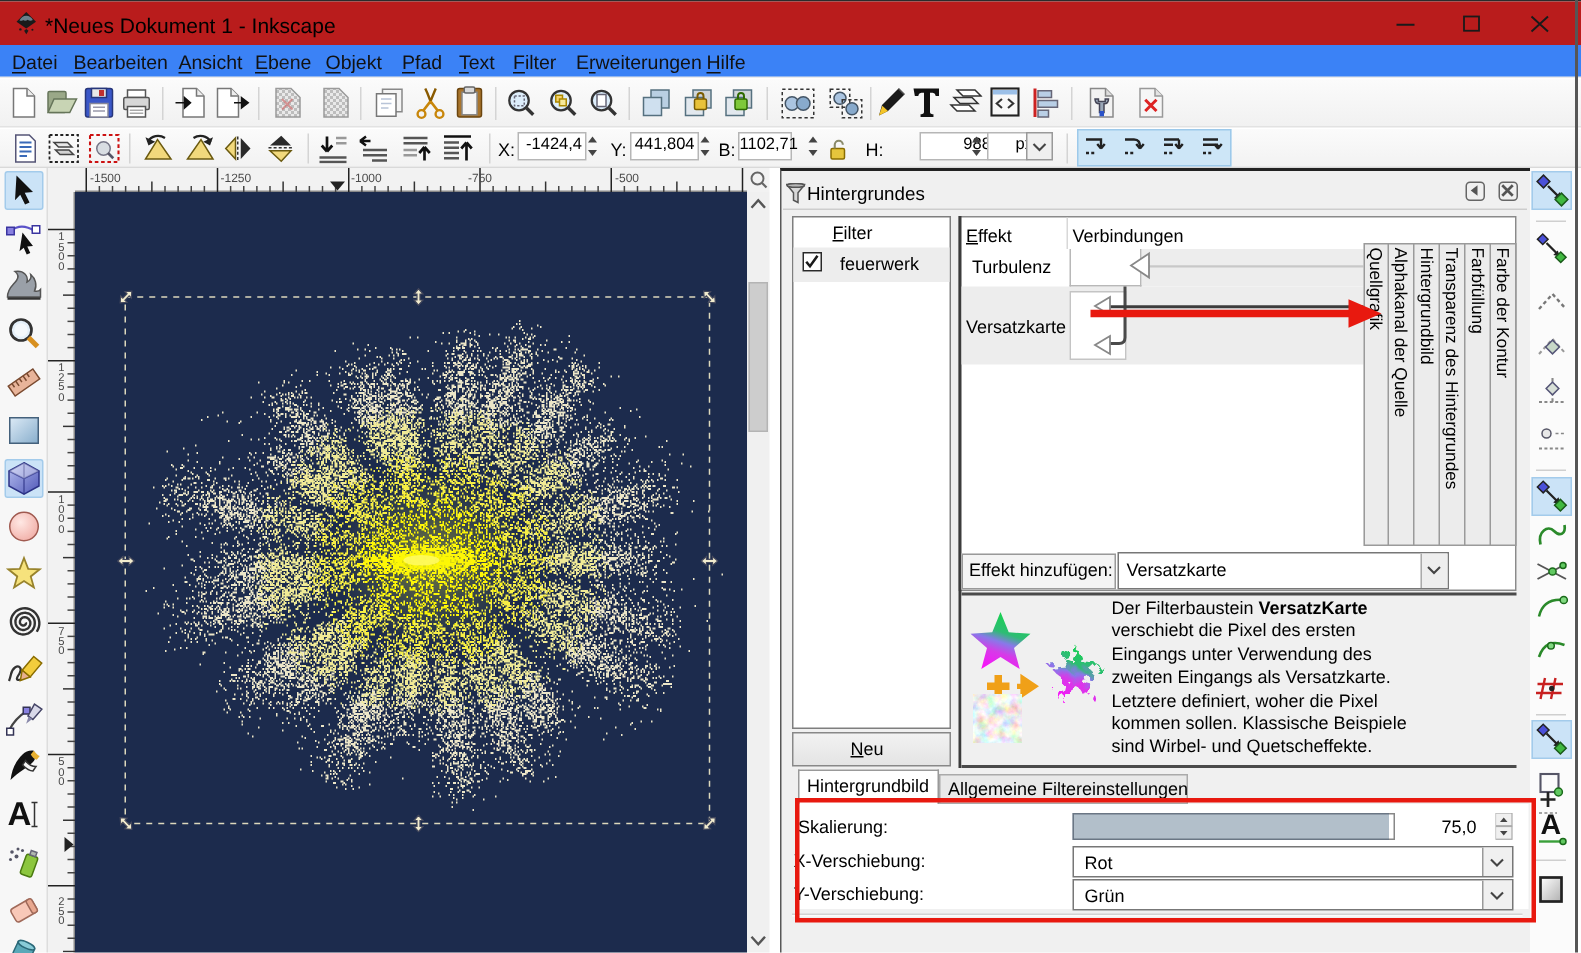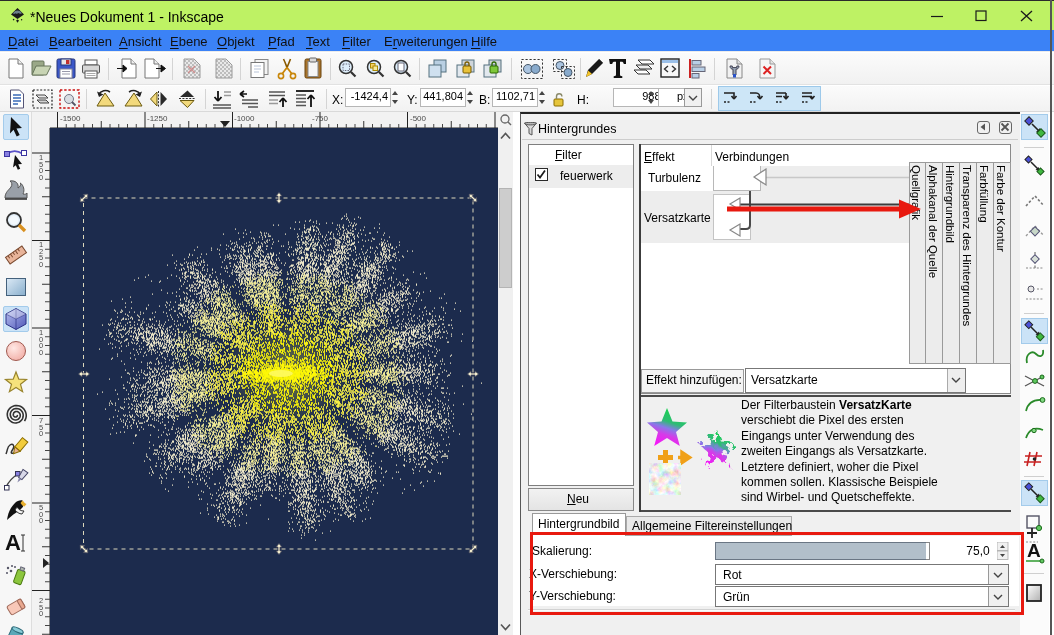--- a/index.html
+++ b/index.html
@@ -1,20 +1,20 @@
 <!DOCTYPE html>
 <html><head><meta charset="utf-8"><style>
 *{margin:0;padding:0;box-sizing:border-box}
 html,body{width:1054px;height:635px;overflow:hidden;background:#fff;
  font-family:"Liberation Sans",sans-serif;-webkit-font-smoothing:antialiased}
 .ab{position:absolute}
 #win{position:absolute;left:0;top:0;width:1054px;height:635px;background:#fff;border-top:1px solid #2b2b2b}
 #rb{position:absolute;top:0;right:2px;width:2px;height:635px;background:#565656;z-index:90}
 
-#title{position:absolute;left:0;top:1px;width:1054px;height:29px;background:#bef264}
+#title{position:absolute;left:0;top:1px;width:1054px;height:29px;background:#b91c1c}
 #title .t{position:absolute;left:30px;top:8px;font-size:14px;color:#000}
 
 #menu{position:absolute;left:0;top:30px;width:1054px;height:22px;background:#3b82f6;border-bottom:1px solid #ececec}
 #menu span{position:absolute;top:4px;font-size:13px;color:#111}
 #menu u{text-decoration:underline;text-underline-offset:2px}
 
 #tb1{position:absolute;left:0;top:53px;width:1054px;height:32px;background:linear-gradient(#fbfbfb,#f1f1f1);border-bottom:1px solid #e2e2e2}
 #tb2{position:absolute;left:0;top:86px;width:1054px;height:26px;background:linear-gradient(#fbfbfb,#f2f2f2);border-bottom:1px solid #d9d9d9}
 .sep1{position:absolute;top:5px;width:1px;height:22px;background:#d4d4d4}
 .sep2{position:absolute;top:3px;width:1px;height:20px;background:#d4d4d4}
@@ -291,21 +291,21 @@
       <path d="M18 18V6M18 6l-3.5 4M18 6l3.5 4" stroke="#111" stroke-width="1.8" fill="none"></path>
     </svg>
  <div class="sep2" style="left:326px"></div>
  <div class="lbl" style="left:332px;top:7px">X:</div>
  <div class="spin" style="left:345px;width:46px">-1424,4</div>
     <div class="arr" style="left:390px"></div>
  <div class="lbl" style="left:407px;top:7px">Y:</div>
  <div class="spin" style="left:420px;width:46px">441,804</div>
     <div class="arr" style="left:465px"></div>
  <div class="lbl" style="left:479px;top:7px">B:</div>
- <div class="spin" style="left:492px;width:46px">1102,71</div>
+ <div class="spin" style="left:492px;width:36px">1102,71</div>
     <div class="arr" style="left:537px"></div>
  <svg class="ic" style="left:552px;top:6px" width="13" height="15" viewBox="0 0 13 15">
       <rect x="2" y="7" width="9" height="7" rx="1" fill="#e6c53c" stroke="#8a6d00"></rect>
       <path d="M4.5 7V4.5a2.7 2.7 0 0 1 5.4 0" fill="none" stroke="#8a8a6a" stroke-width="1.4"></path>
     </svg>
  <div class="lbl" style="left:577px;top:7px">H:</div>
  <div class="spin" style="left:613px;width:72px">988,263</div>
     <div class="arr" style="left:646px"></div>
  <div class="spin" style="left:658px;width:27px;text-align:left;padding-left:18px">px</div>
  <div class="ab" style="left:684px;top:2px;width:18px;height:19px;background:#f0f0f0;border:1px solid #999">
@@ -755,21 +755,21 @@
 
  <div class="ab" style="left:105px;top:402px;width:166px;height:20px;background:#e9e9e9;border:1px solid #aaa"></div>
  <div class="ab" style="left:11px;top:399px;width:94px;height:23px;background:#fff;border:1px solid #999;border-bottom:none"></div>
  <div class="ptxt" style="left:17px;top:403px">Hintergrundbild</div>
  <div class="ptxt" style="left:111px;top:405px">Allgemeine Filtereinstellungen</div>
 
  <div class="ab" style="left:12px;top:422px;width:486px;height:70px;background:#fff"></div>
  <div class="ptxt" style="left:11px;top:430px">Skalierung:</div>
  <div class="ab" style="left:194px;top:428px;width:215px;height:18px;background:#b2bfca;border:1px solid #6a7684"></div>
  <div class="ab" style="left:405px;top:428px;width:4px;height:18px;background:#fff;border:1px solid #888;border-left:none"></div>
- <div class="ptxt" style="left:440px;top:430px;width:34px;text-align:center">75,0</div>
+ <div class="ptxt" style="left:440px;top:430px;width:34px;text-align:left">75,0</div>
  <div class="ab" style="left:476px;top:428px;width:12px;height:18px">
       <svg width="12" height="18" viewBox="0 0 12 18">
         <rect x="0" y="0" width="11" height="8.5" fill="#f0f0f0" stroke="#aaa" stroke-width=".8"></rect>
         <rect x="0" y="9" width="11" height="8.5" fill="#f0f0f0" stroke="#aaa" stroke-width=".8"></rect>
         <path d="M3 6l2.5-3L8 6Z" fill="#444"></path>
         <path d="M3 12l2.5 3L8 12Z" fill="#444"></path>
       </svg>
     </div>
  <div class="ptxt" style="left:8px;top:453px">X-Verschiebung:</div>
  <div class="ab" style="left:194px;top:450px;width:294px;height:21px;background:#fff;border:1px solid #777"></div>

